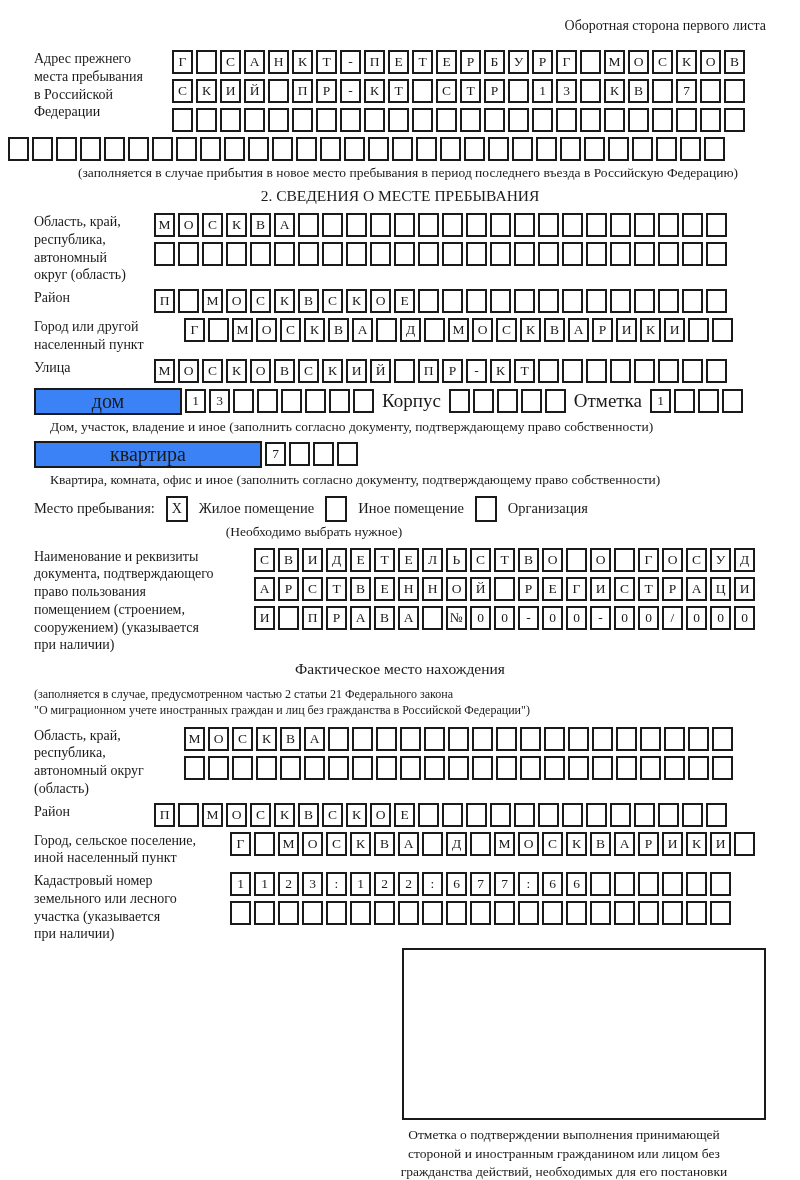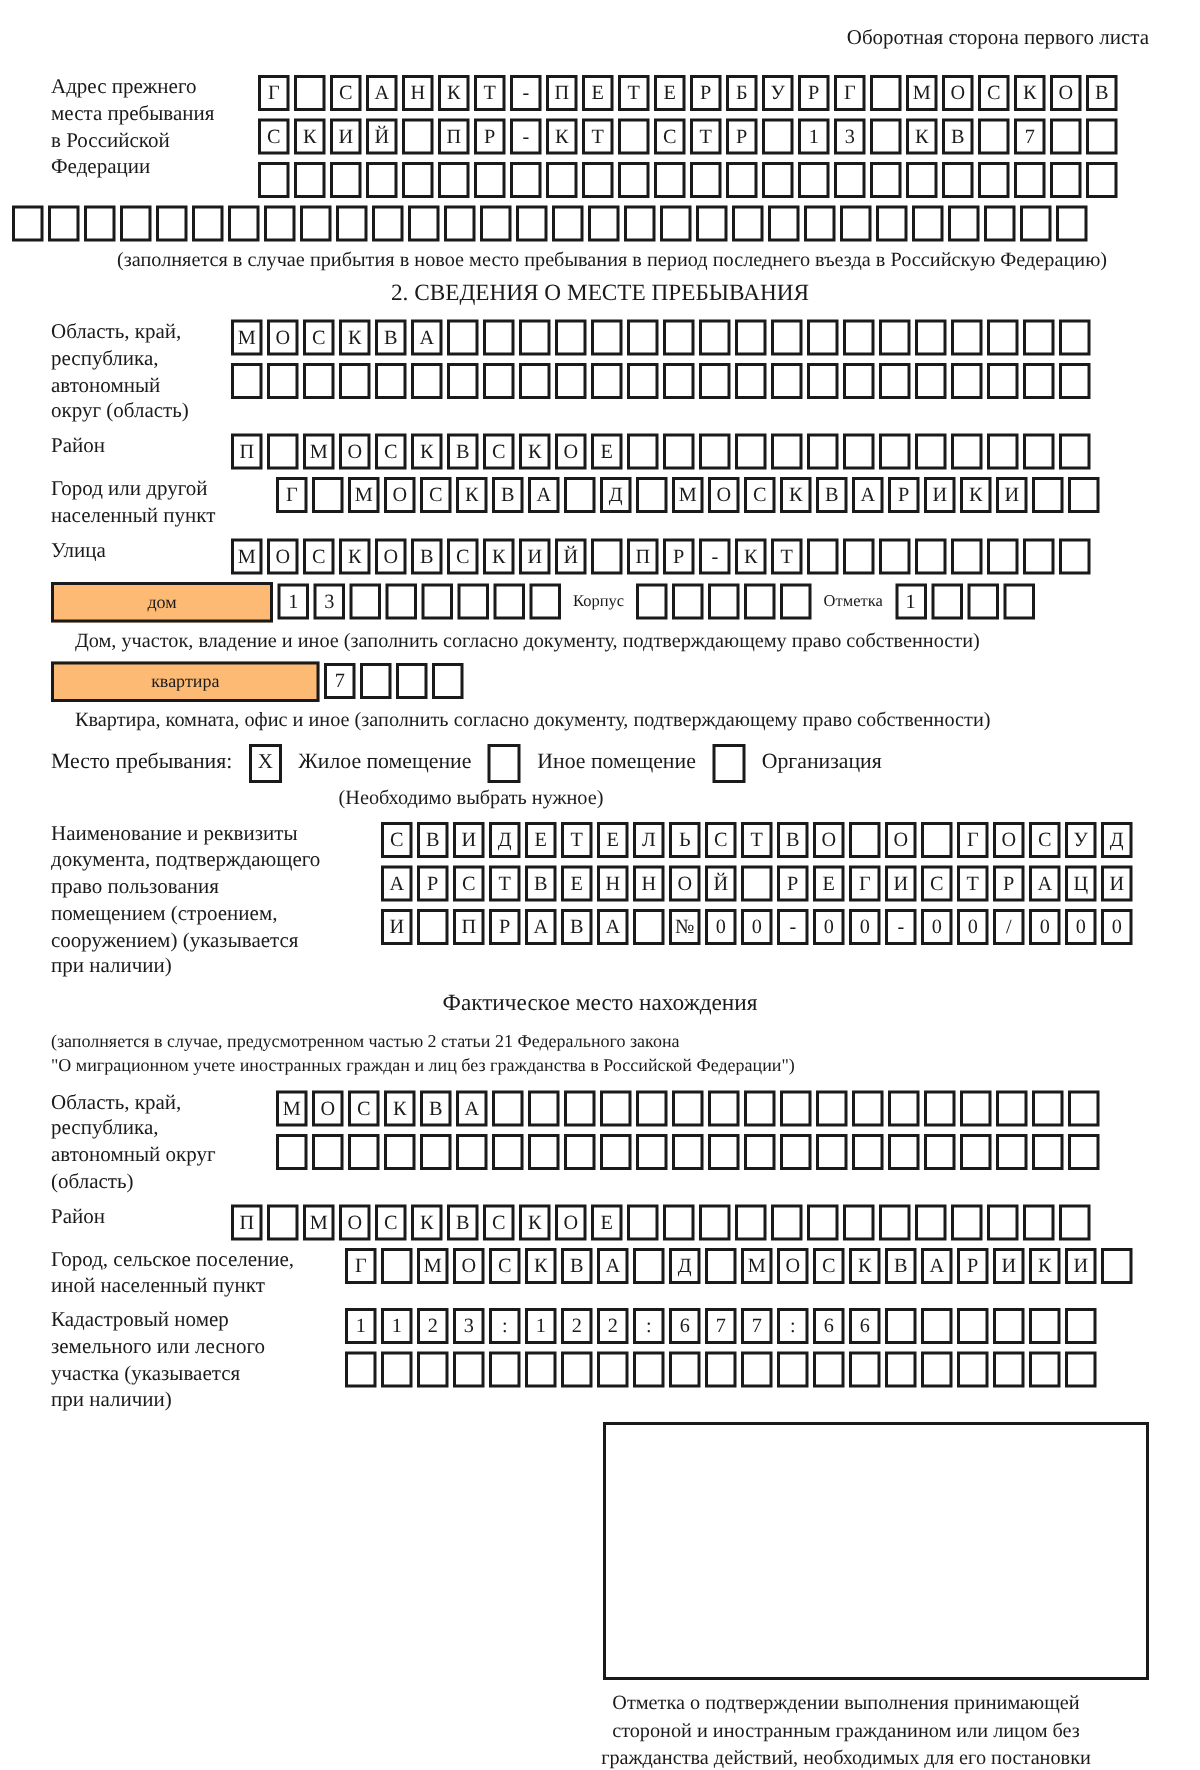--- a/index.html
+++ b/index.html
@@ -13,23 +13,23 @@
   .cells-col{display:flex;flex-direction:column;gap:5px;}
   .cell{flex:none;box-sizing:border-box;width:21px;height:24px;border:2px solid #1a1a1a;
         display:flex;align-items:center;justify-content:center;
         font-size:13.5px;background:#fff;}
   .pullleft{margin-left:-26px;margin-bottom:4px;}
   .caption{font-size:13.5px;margin:1px 0 6px 16px;}
   .center{text-align:center;}
   .sec-title{text-align:center;font-weight:normal;font-size:15.5px;margin:4px 0 8px 0;}
   .house-line{display:flex;align-items:center;gap:3px;margin-bottom:4px;}
   .widebox{box-sizing:border-box;border:2px solid #1a1a1a;height:27px;
-           display:flex;align-items:center;justify-content:center;font-size:12px;background:#fdba74;}
-  .dom{width:148px;} .kvartira{width:179px;}
-  .inline-label{font-size:11px;margin:1px 5px;white-space:nowrap;text-align:right;}
+           display:flex;align-items:center;justify-content:center;font-size:20px;background:#3b82f6;}
+  .dom{width:148px;} .kvartira{width:228px;}
+  .inline-label{font-size:19px;margin:1px 5px;white-space:nowrap;text-align:right;}
   .stay-line{display:flex;align-items:center;gap:11px;font-size:14.5px;margin:8px 0 2px 0;}
   .checkbox{flex:none;box-sizing:border-box;width:22px;height:26px;border:2px solid #1a1a1a;
             display:flex;align-items:center;justify-content:center;font-size:14px;background:#fff;}
   .stay-note{width:560px;text-align:center;font-size:13.5px;margin-bottom:8px;}
   .actual-caption{text-align:left;font-size:12px;line-height:1.35;white-space:pre-line;margin:2px 0 8px 0;}
   .doc-block{margin-bottom:6px;}
   .confirm-wrap{width:404px;margin-left:auto;margin-top:4px;}
   .confirm-box{box-sizing:border-box;width:364px;height:172px;border:2px solid #1a1a1a;
                margin-left:auto;background:#fff;}
   .confirm-caption{text-align:center;font-size:13.5px;line-height:1.38;white-space:pre-line;margin-top:6px;}

